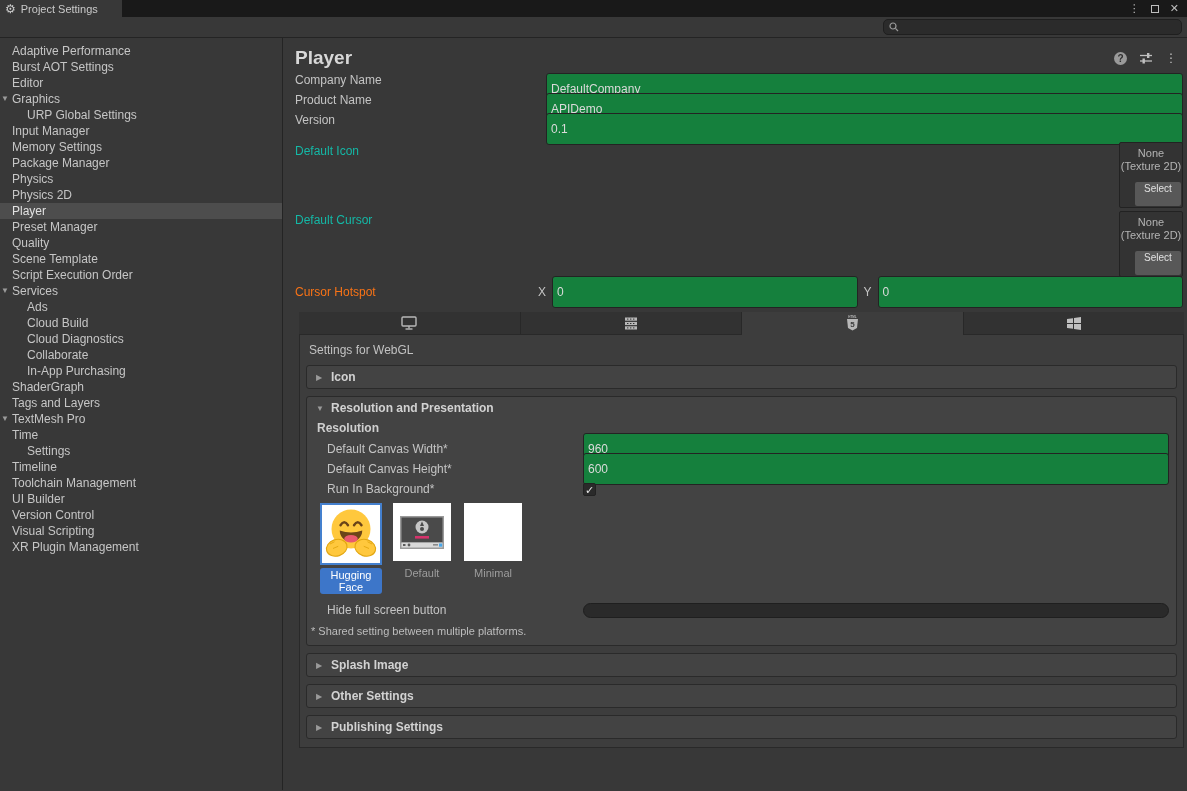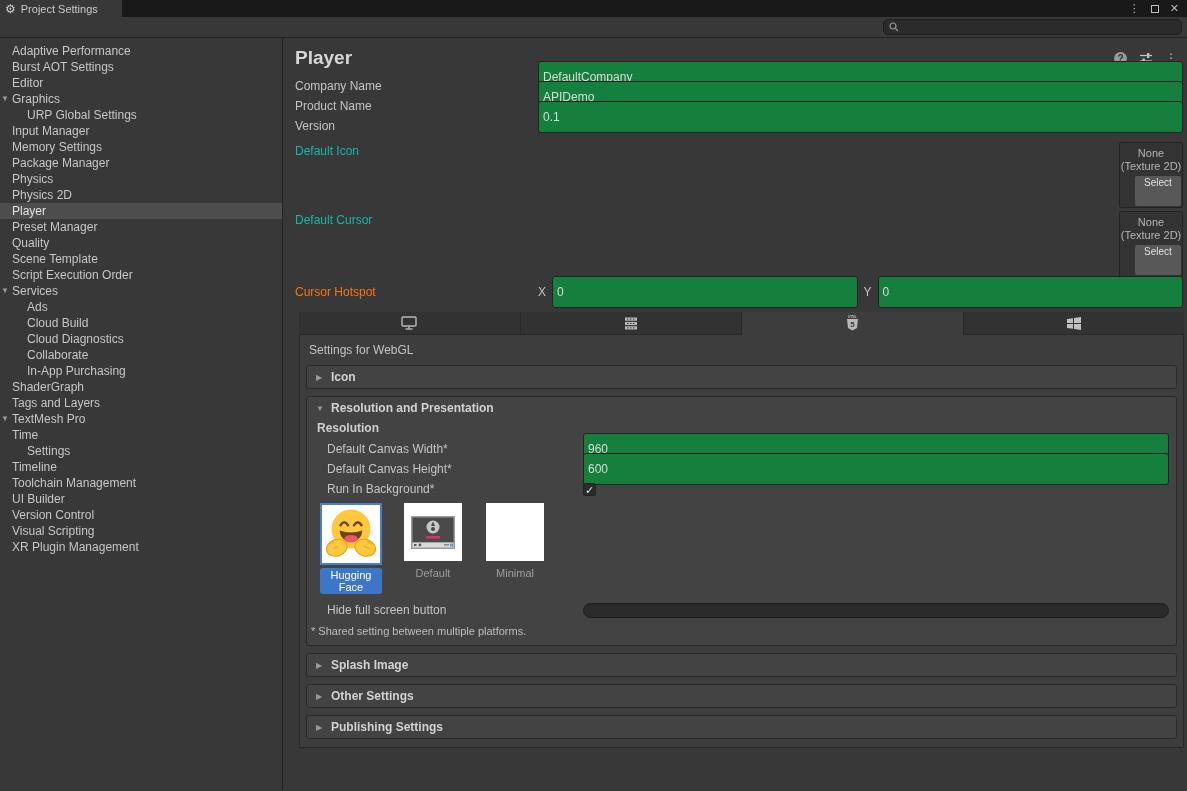--- a/index.html
+++ b/index.html
@@ -38,34 +38,34 @@
 
   
   .main-header { display:flex; align-items:center; padding:9px 10px 4px 12px; }
   .main-header h1 { font-size:19px; font-weight:bold; color:#d8d8d8; flex:1; }
   .hdr-icons { display:flex; align-items:center; gap:12px; }
   .help-circ { width:13px; height:13px; border-radius:50%; background:#9a9a9a; color:#2e2e2e;
     font-size:10px; font-weight:bold; display:flex; align-items:center; justify-content:center; }
   .hdr-kebab { color:#c3c3c3; font-size:12px; }
 
   
-  .form-row { display:flex; align-items:flex-end; height:20px; padding-left:12px; padding-right:4px; }
+  .form-row { display:flex; align-items:flex-start; height:20px; padding-left:12px; padding-right:4px;gap:8px; }
   .form-row .flabel { width:243px; flex:none; color:#c4c4c4; }
   .txt { height:32px; background:#15803d; border:1px solid #232323; border-radius:3px;
     color:#dadada; padding:0 4px; font-size:12px; font-family:Liberation Sans, sans-serif; outline:none; }
   .form-row .txt { flex:1; }
 
   
   .tex-row { display:flex; padding-left:12px; padding-right:4px; margin-top:9px; height:66px; }
   .tex-row .flabel { flex:1; color:#14b8a6; padding-top:2px; }
   .tex-box { width:64px; height:66px; background:#333333; border:1px solid #222222;
     border-radius:2px; position:relative; text-align:center; flex:none; }
   .tex-box .noneline { font-size:11px; color:#b4b4b4; line-height:13px; }
   .tex-box .noneline:first-child { margin-top:4px; }
-  .select-btn { position:absolute; right:1px; bottom:1px; width:46px; height:30px;
+  .select-btn { position:absolute; right:1px; bottom:1px; width:46px; height:24px;
     background:#585858; border-radius:2px; font-size:10px; line-height:13px; color:#e0e0e0; }
 
   
   .hotspot-row { display:flex; align-items:center; height:18px; margin-top:6px;
     padding-left:12px; padding-right:4px; gap:6px; }
   .hotspot-row .flabel { width:237px; flex:none; color:#f97316; }
   .axis { color:#c4c4c4; flex:none; }
   .hotspot-row .txt { flex:1; }
 
   
@@ -84,21 +84,21 @@
   .fold { font-size:8px; color:#9a9a9a; width:8px; }
   .section-body { padding-bottom:6px; }
   .group-label { font-weight:bold; color:#cfcfcf; padding:2px 0 4px 10px; }
   .srow { display:flex; align-items:center; height:20px; padding:0 7px 0 20px; }
   .srow .slabel { width:256px; flex:none; color:#c4c4c4; }
   .srow .txt { flex:1; }
   .checkbox { width:13px; height:13px; background:#2a2a2a; border:1px solid #222222;
     border-radius:2px; color:#e8e8e8; font-size:11px; line-height:12px; text-align:center; }
 
   
-  .templates { display:flex; gap:20px; padding:4px 0 2px 13px; }
+  .templates { display:flex; gap:9px; padding:4px 0 2px 13px; }
   .tmpl { width:62px; text-align:center; }
   .thumb { width:58px; height:58px; background:#ffffff; margin:0 auto; position:relative; }
   .tmpl.selected .thumb { outline:2px solid #4480ce; }
   .tmpl-label { margin-top:5px; font-size:11px; color:#9d9d9d; display:inline-block; padding:1px 5px; }
   .tmpl.selected .tmpl-label { background:#3d76c9; color:#ffffff; border-radius:3px; }
 
   .pill { flex:1; height:15px; background:#2a2a2a; border:1px solid #1f1f1f; border-radius:8px; }
   .shared-note { font-size:11px; color:#bdbdbd; padding:5px 0 2px 4px; }
 
   svg { display:block; }

